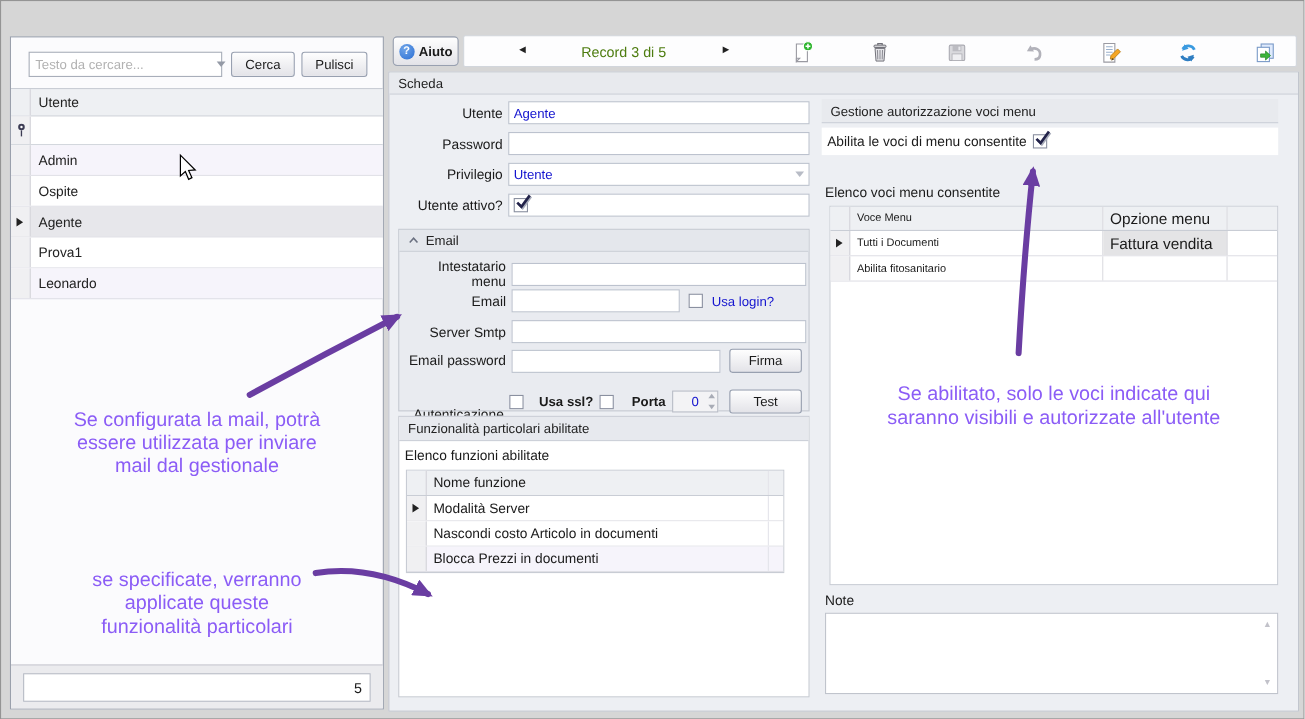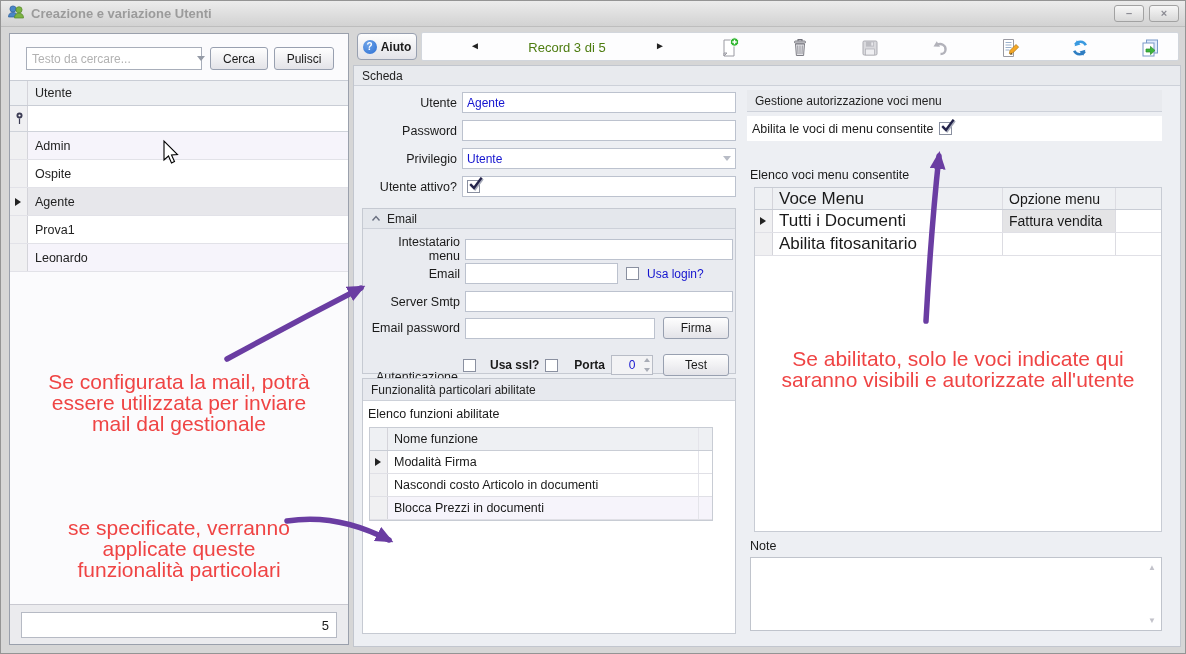--- a/index.html
+++ b/index.html
@@ -28,21 +28,21 @@
   .bluetxt { color:#1414cf; }
   .cb { width:13px; height:13px; background:#fff; border:1px solid #8a90a0; display:inline-block; position:relative; flex:0 0 13px; }
   .cb svg { position:absolute; left:-1px; top:-5px; overflow:visible; }
   .caption { background:#e8eaee; border-bottom:1px solid #cdd1d9; display:flex; align-items:center;
     padding:0 8px; font-size:12px; color:#222; }
   .grid-gutter { flex:0 0 18px; background:#f0f0f2; border-right:1px solid #d4d4da; position:relative; }
   .marker { position:absolute; left:5px; top:50%; margin-top:-4px; width:0; height:0;
     border-left:6px solid #222; border-top:4px solid transparent; border-bottom:4px solid transparent; }
   .ddl-arrow { width:0; height:0; border-left:4px solid transparent; border-right:4px solid transparent;
     border-top:5px solid #949aa6; }
-  .annotation { font-size:21px; line-height:21px; color:#ef4444; text-align:center; white-space:pre-line; }
+  .annotation { font-size:18px; line-height:21px; color:#8b5cf6; text-align:center; white-space:pre-line; }
 
   
   #left-panel { position:absolute; left:8px; top:32px; width:340px; height:612px;
     background:#fbfbfd; border:1px solid #9aa0ac; }
   #search-combo { position:absolute; left:16px; top:13px; width:176px; height:23px; background:#fff;
     border:1px solid #a8aeba; display:flex; align-items:center; }
   #search-combo input { flex:1; border:none; outline:none; font:12px "Liberation Sans",sans-serif;
     padding:0 5px; color:#444; background:transparent; }
   #search-combo input::placeholder { color:#b2b2b2; }
   #search-combo .dd { flex:0 0 18px; display:flex; align-items:center; justify-content:center; height:100%; }
@@ -102,54 +102,39 @@
   
   #right-col { position:absolute; left:393px; top:24px; width:418px; height:556px; }
   #menu-caption { position:absolute; left:0; top:0; right:3px; height:22px; }
   #enable-row { position:absolute; left:0; top:26px; right:3px; height:25px; background:#fff;
     display:flex; align-items:center; padding-left:5px; gap:6px; font-size:12.5px; }
   #menu-hint { position:absolute; left:3px; top:56px; font-size:12.5px; }
   #menu-list-label { position:absolute; left:3px; top:78px; font-size:12.5px; }
   #menu-grid { position:absolute; left:7px; top:97px; width:408px; height:345px;
     border:1px solid #c8ccd4; background:#fff; }
   .mg-row { display:flex; height:23px; border-bottom:1px solid #e0e0e6; }
-  .mg-row .c1 { flex:0 0 230px; display:flex; align-items:center; padding-left:6px; font-size:17px; border-right:1px solid #dcdce2; }
+  .mg-row .c1 { flex:0 0 230px; display:flex; align-items:center; padding-left:6px; font-size:10px; border-right:1px solid #dcdce2; }
   .mg-row .c2 { flex:0 0 113px; display:flex; align-items:center; padding-left:6px; font-size:14px; border-right:1px solid #dcdce2; }
   .mg-row .c3 { flex:1; }
   #mg-header { height:22px; background:#eef0f3; border-bottom:1px solid #c9cdd5; }
   #mg-header .grid-gutter { background:#eef0f3; }
   #annot-menu { position:absolute; left:0; right:0; top:160px; }
   #note-label { position:absolute; left:3px; top:449px; font-size:12.5px; }
   #note-area { position:absolute; left:3px; top:467px; right:3px; height:74px; background:#fff; border:1px solid #c0c4cc; }
   .scroll-glyph { position:absolute; right:5px; font-size:8px; color:#c2c2ca; }
 
   
   #arrows, #cursor { position:absolute; left:0; top:0; pointer-events:none; }
   #arrows { z-index:40; } #cursor { z-index:41; }
 </style>
 </head>
 <body>
 
 <div id="win">
 
-  <div id="titlebar">
-    <span>
-      <svg width="18" height="16" viewBox="0 0 18 16">
-        <circle cx="6" cy="5" r="3.1" fill="#4a86c8" stroke="#2d5f9a" stroke-width="0.7"></circle>
-        <path d="M1.5 13 Q1.5 8.5 6 8.5 Q10.5 8.5 10.5 13 Z" fill="#4a86c8" stroke="#2d5f9a" stroke-width="0.7"></path>
-        <circle cx="12" cy="5.8" r="3.1" fill="#7cb342" stroke="#55882a" stroke-width="0.7"></circle>
-        <path d="M7.5 14 Q7.5 9.3 12 9.3 Q16.5 9.3 16.5 14 Z" fill="#7cb342" stroke="#55882a" stroke-width="0.7"></path>
-      </svg>
-    </span>
-    <span id="title-text">Creazione e variazione Utenti</span>
-    <span id="win-controls">
-      <span class="winbtn">–</span>
-      <span class="winbtn">×</span>
-    </span>
-  </div>
 
   <div id="left-panel">
     <div id="search-combo">
       <input placeholder="Testo da cercare..." style="">
       <span class="dd">
         <span class="ddl-arrow"></span>
       </span>
     </div>
     <div id="btn-cerca" class="btn">Cerca</div>
     <div id="btn-pulisci" class="btn">Pulisci</div>
@@ -370,21 +355,21 @@
       <div id="feat-grid">
         <div id="fg-header" class="fg-row">
           <div class="grid-gutter"></div>
           <div class="cell">Nome funzione</div>
           <div class="sp"></div>
         </div>
         <div class="fg-row">
           <div class="grid-gutter">
               <span class="marker"></span>
             </div>
-          <div class="cell">Modalità Firma</div>
+          <div class="cell">Modalità Server</div>
           <div class="sp"></div>
         </div>
         <div class="fg-row">
           <div class="grid-gutter"></div>
           <div class="cell">Nascondi costo Articolo in documenti</div>
           <div class="sp"></div>
         </div>
         <div class="fg-row" style="background:#f6f4fb;">
           <div class="grid-gutter"></div>
           <div class="cell" style="background:#f6f4fb;">Blocca Prezzi in documenti</div>

